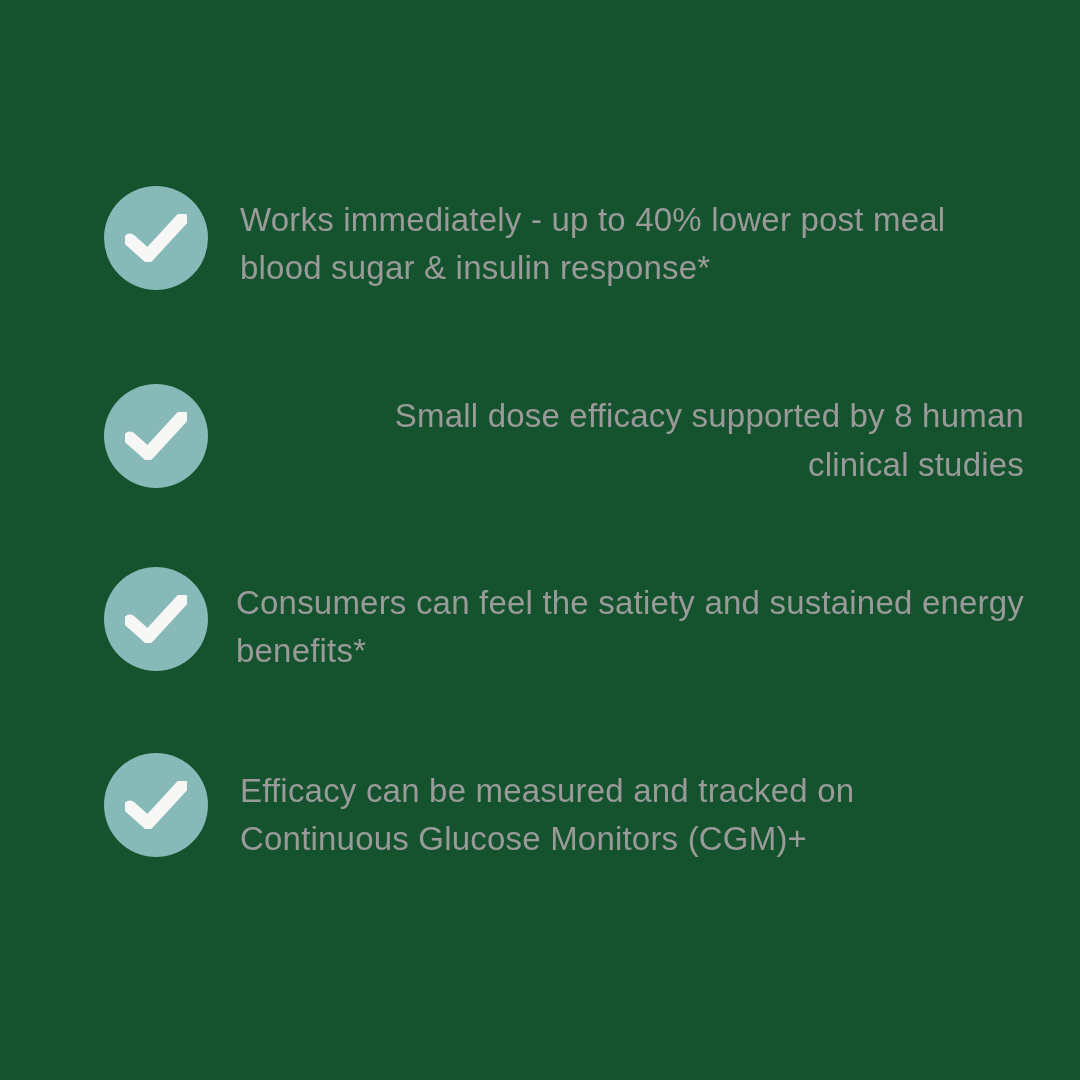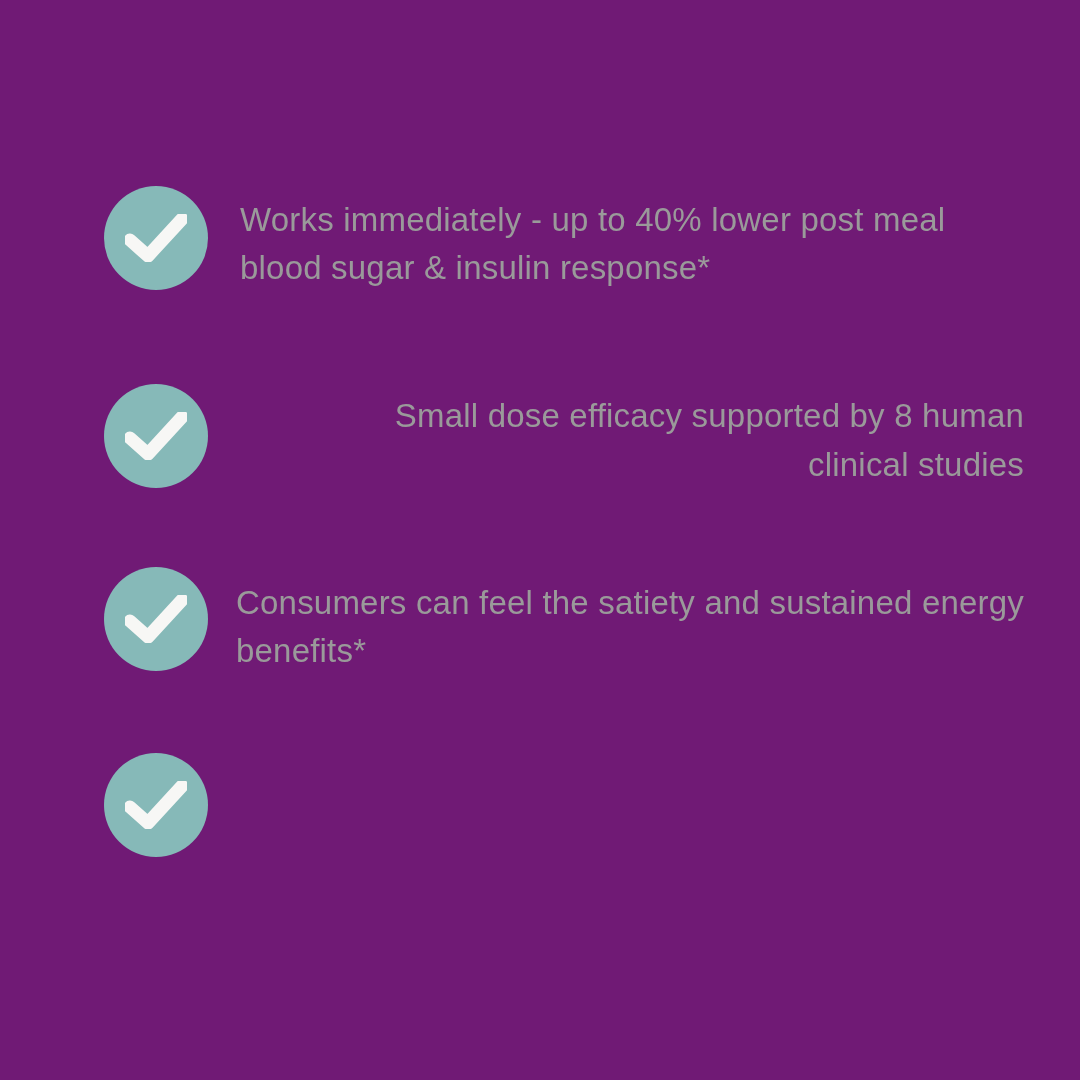--- a/index.html
+++ b/index.html
@@ -10,21 +10,21 @@
     width: 1080px;
     height: 1080px;
     background: #ffffff;
     font-family: "Liberation Sans", sans-serif;
     overflow: hidden;
   }
   .page {
     position: relative;
     width: 1080px;
     height: 1080px;
-    background: #701a75;
+    background: #14532d;
   }
   .benefits-list {
     position: absolute;
     top: 186px;
     left: 104px;
     width: 920px;
   }
   .benefit-item {
     display: flex;
     align-items: flex-start;
@@ -98,16 +98,17 @@
       </div>
       <div class="benefit-text">Consumers can feel the satiety and sustained energy benefits*</div>
     </div>
 
     <div class="benefit-item item-3">
       <div class="check-badge">
         <svg width="62" height="48" viewBox="0 0 62 48" aria-hidden="true">
           <path d="M5 26 L23 42 L57 5" fill="none" stroke="#f7f7f5" stroke-width="13" stroke-linecap="round" stroke-linejoin="round"></path>
         </svg>
       </div>
+      <div class="benefit-text">Efficacy can be measured and tracked on Continuous Glucose Monitors (CGM)+</div>
     </div>
 
   </div>
 </div>
 
 </body></html>

